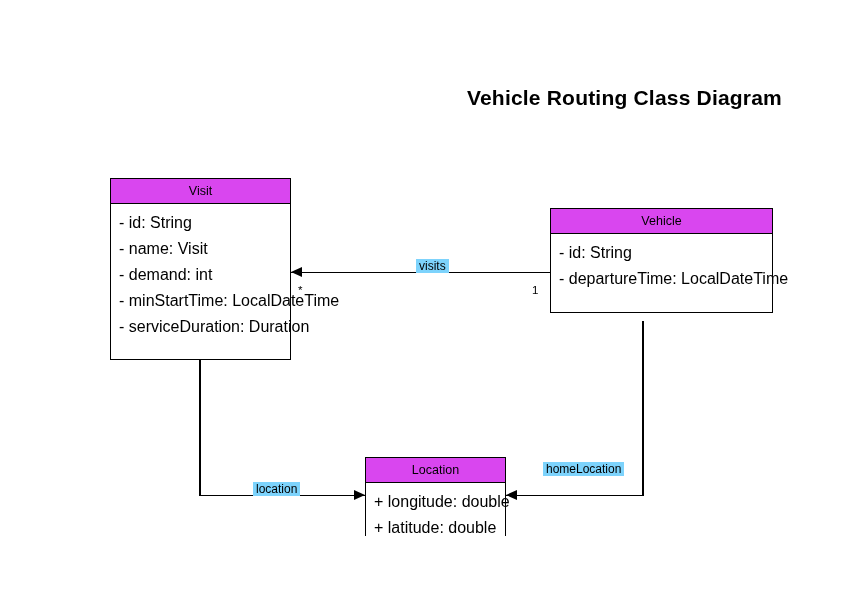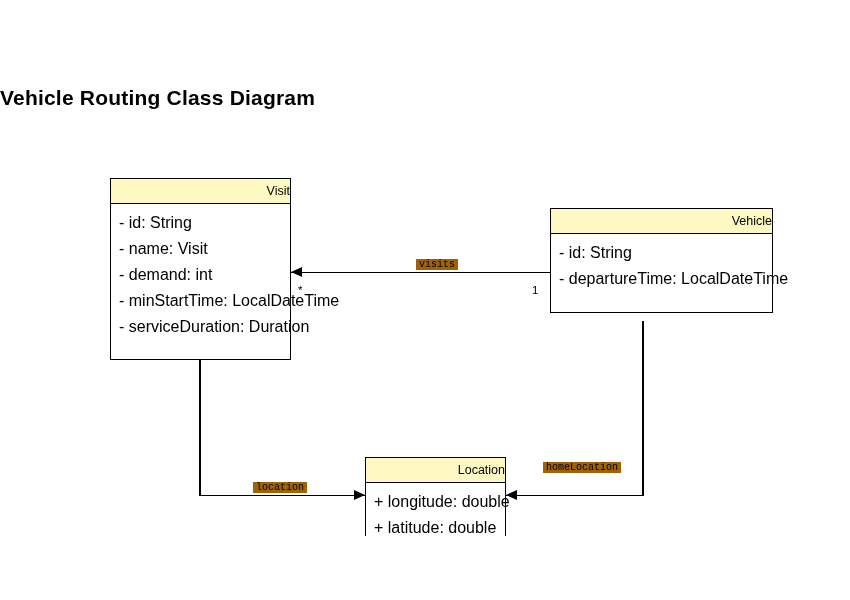--- a/index.html
+++ b/index.html
@@ -16,41 +16,41 @@
     width: 850px;
     height: 600px;
     background: #ffffff;
     overflow: hidden;
   }
   #diagram-title {
     position: absolute;
     left: 0;
     top: 86px;
     width: 782px;
-    text-align: left;
+    text-align: right;
     font-size: 21px;
     font-weight: bold;
     letter-spacing: 0.2px;
     color: #000000;
   }
   .uml-class {
     position: absolute;
     box-sizing: border-box;
     border: 1.4px solid #000000;
     background: #ffffff;
     z-index: 5;
   }
   .uml-class-name {
     box-sizing: border-box;
     height: 25px;
     line-height: 25px;
-    text-align: right;
+    text-align: center;
     font-size: 12.5px;
     border-bottom: 1.4px solid #000000;
-    background: #fef9c3;
+    background: #d946ef;
     color: #000000;
   }
   .uml-attrs {
     box-sizing: border-box;
     padding: 6px 0 6px 0;
     background: #ffffff;
   }
   .uml-attr {
     box-sizing: border-box;
     height: 26px;
@@ -103,27 +103,26 @@
     border-bottom: 5px solid transparent;
     border-left: 11px solid #000000;
   }
   #arrow-visits       { left: 291px; top: 267px; }
   #arrow-location     { left: 354px; top: 490px; }
   #arrow-homelocation { left: 506px; top: 490px; }
 
   
   .edge-label {
     position: absolute;
-    font-size: 10px;
+    font-size: 12px;
     color: #000000;
-    background: #a16207;
+    background: #7dd3fc;
     padding: 0 3px;
     white-space: nowrap;
     z-index: 7;
-    font-family: Liberation Mono, monospace;
   }
   #label-visits       { left: 416px; top: 259px; }
   #label-location     { left: 253px; top: 482px; }
   #label-homelocation { left: 543px; top: 462px; }
 
   .multiplicity {
     position: absolute;
     font-size: 11.5px;
     color: #000000;
     background: #ffffff;

